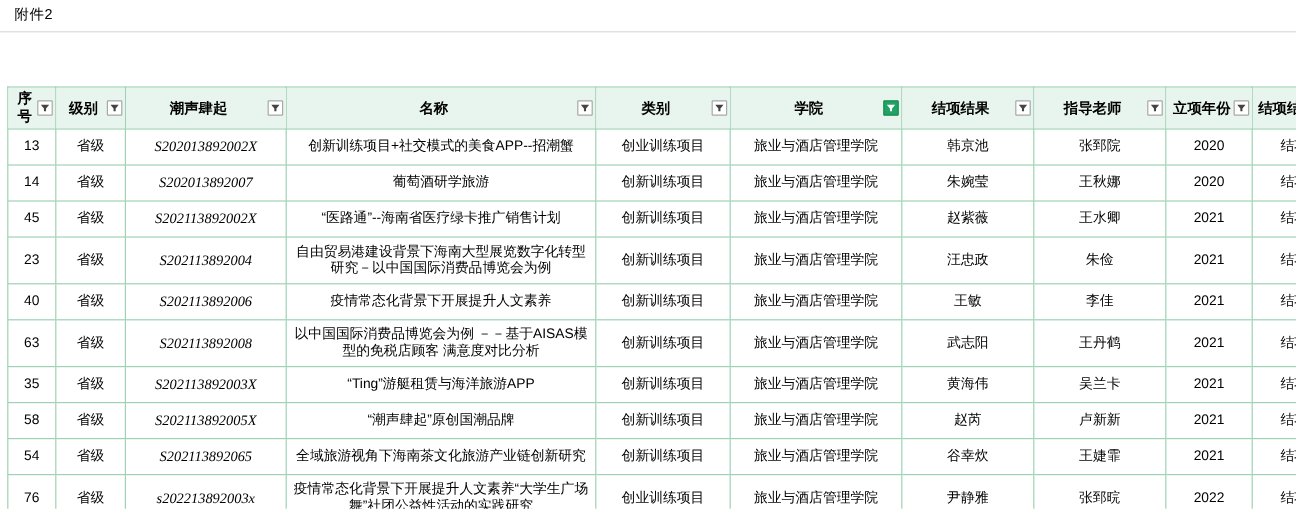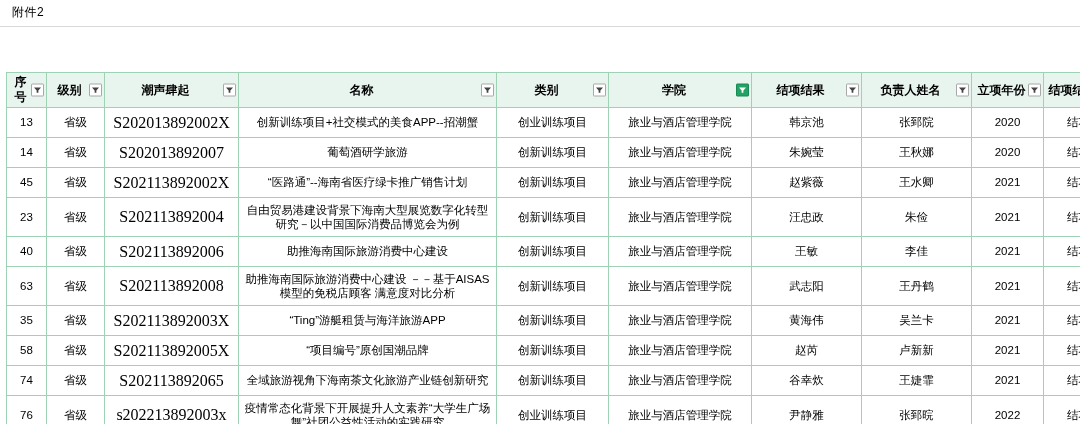--- a/index.html
+++ b/index.html
@@ -101,21 +101,22 @@
   .col-name  { width: 258px; }
   .col-cat   { width: 112px; }
   .col-dept  { width: 143px; }
   .col-leader{ width: 110px; }
   .col-mentor{ width: 110px; }
   .col-year  { width: 72px; }
   .col-result{ width: 70px; }
 
   td.code {
     font-family: "Liberation Serif", serif;
-    font-size: 16px;
+    font-style: italic;
+    font-size: 12px;
   }
   td.name {
     font-size: 11.5px;
     padding-left: 4px;
     padding-right: 4px;
   }
   td.tall { height: 34px; }
   td.row-h { height: 25px; }
 </style>
 </head>
@@ -192,21 +193,21 @@
         </th>
         <th>
           <span class="hdr-inner">结项结果</span>
           <span class="filter-btn">
             <svg width="7" height="7" viewBox="0 0 8 8">
                 <polygon points="0,1 8,1 5,4.5 5,7 3,7 3,4.5" fill="#444"></polygon>
               </svg>
           </span>
         </th>
         <th>
-          <span class="hdr-inner">负责人姓名</span>
+          <span class="hdr-inner">指导老师</span>
           <span class="filter-btn">
             <svg width="7" height="7" viewBox="0 0 8 8">
                 <polygon points="0,1 8,1 5,4.5 5,7 3,7 3,4.5" fill="#444"></polygon>
               </svg>
           </span>
         </th>
         <th>
           <span class="hdr-inner">立项年份</span>
           <span class="filter-btn">
             <svg width="7" height="7" viewBox="0 0 8 8">
@@ -265,33 +266,33 @@
         <td>旅业与酒店管理学院</td>
         <td>汪忠政</td>
         <td>朱俭</td>
         <td>2021</td>
         <td>结项</td>
       </tr>
       <tr>
         <td class="row-h">40</td>
         <td>省级</td>
         <td class="code">S202113892006</td>
-        <td class="name">助推海南国际旅游消费中心建设</td>
+        <td class="name">疫情常态化背景下开展提升人文素养</td>
         <td>创新训练项目</td>
         <td>旅业与酒店管理学院</td>
         <td>王敏</td>
         <td>李佳</td>
         <td>2021</td>
         <td>结项</td>
       </tr>
       <tr>
         <td class="tall">63</td>
         <td>省级</td>
         <td class="code">S202113892008</td>
-        <td class="name">助推海南国际旅游消费中心建设 －－基于AISAS模型的免税店顾客 满意度对比分析</td>
+        <td class="name">以中国国际消费品博览会为例 －－基于AISAS模型的免税店顾客 满意度对比分析</td>
         <td>创新训练项目</td>
         <td>旅业与酒店管理学院</td>
         <td>武志阳</td>
         <td>王丹鹤</td>
         <td>2021</td>
         <td>结项</td>
       </tr>
       <tr>
         <td class="row-h">35</td>
         <td>省级</td>
@@ -301,30 +302,30 @@
         <td>旅业与酒店管理学院</td>
         <td>黄海伟</td>
         <td>吴兰卡</td>
         <td>2021</td>
         <td>结项</td>
       </tr>
       <tr>
         <td class="row-h">58</td>
         <td>省级</td>
         <td class="code">S202113892005X</td>
-        <td class="name">“项目编号”原创国潮品牌</td>
+        <td class="name">“潮声肆起”原创国潮品牌</td>
         <td>创新训练项目</td>
         <td>旅业与酒店管理学院</td>
         <td>赵芮</td>
         <td>卢新新</td>
         <td>2021</td>
         <td>结项</td>
       </tr>
       <tr>
-        <td class="row-h">74</td>
+        <td class="row-h">54</td>
         <td>省级</td>
         <td class="code">S202113892065</td>
         <td class="name">全域旅游视角下海南茶文化旅游产业链创新研究</td>
         <td>创新训练项目</td>
         <td>旅业与酒店管理学院</td>
         <td>谷幸炊</td>
         <td>王婕霏</td>
         <td>2021</td>
         <td>结项</td>
       </tr>

